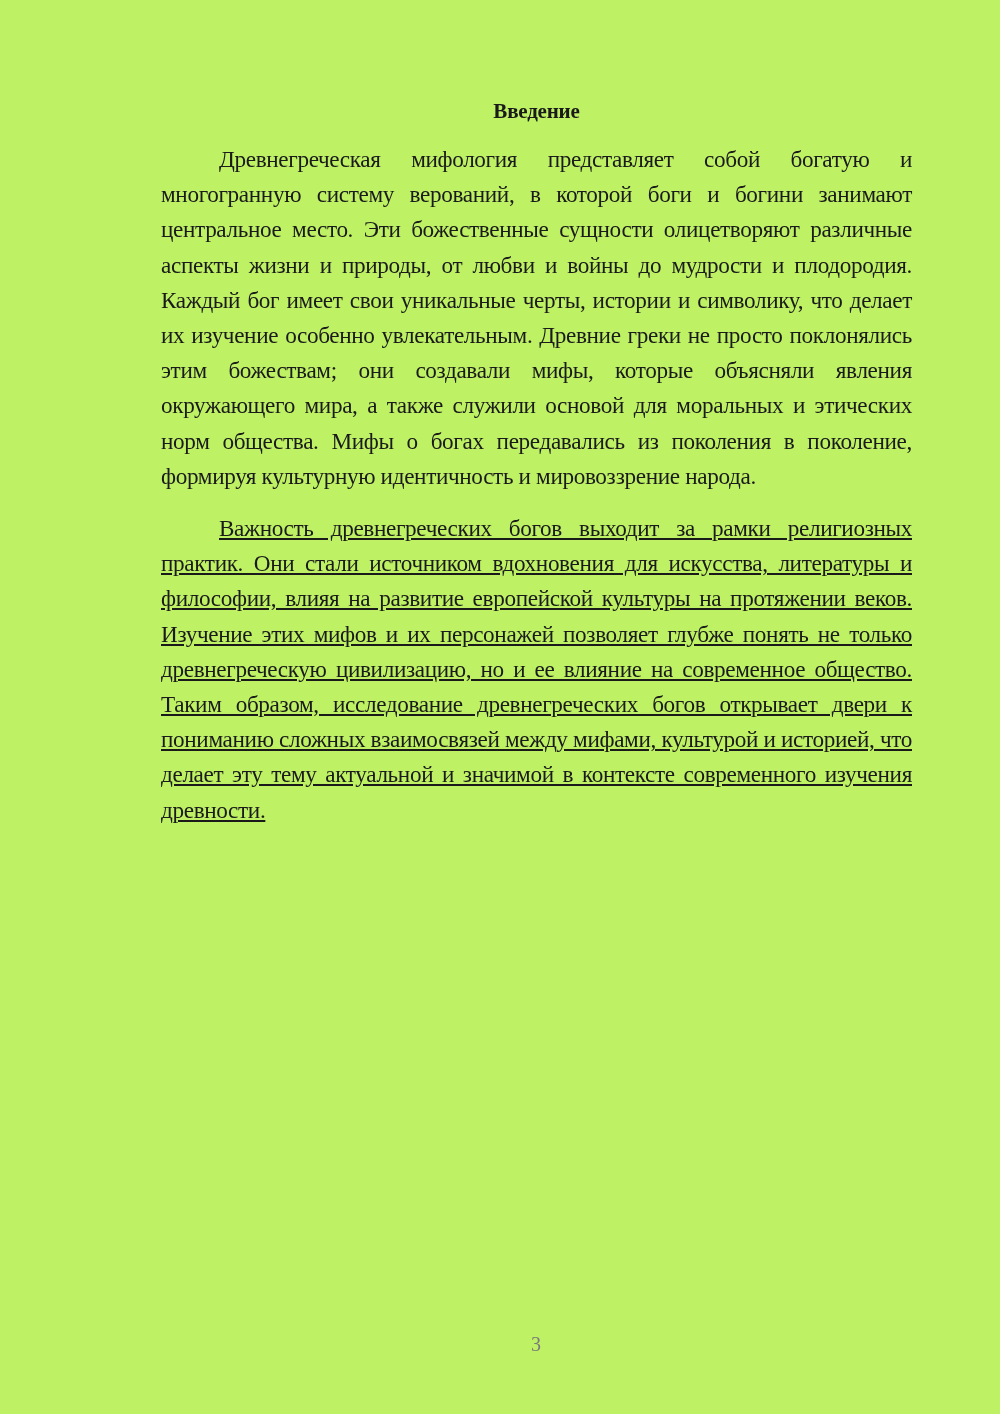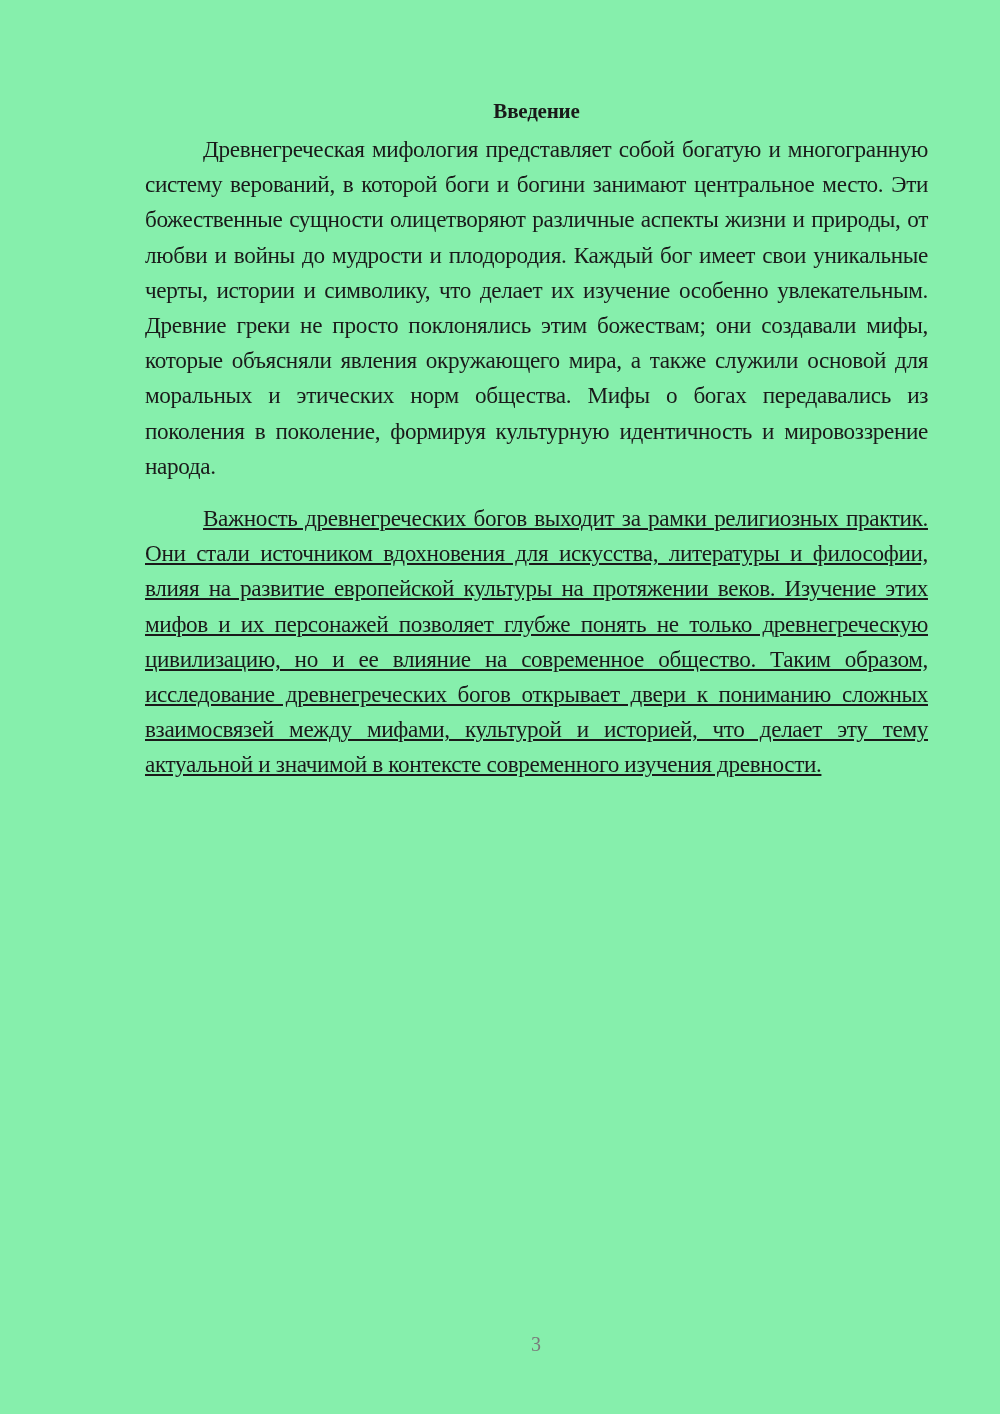--- a/index.html
+++ b/index.html
@@ -12,21 +12,21 @@
       height: 1414px;
       position: relative;
       overflow: hidden;
     }
     .page {
       position: absolute;
       left: 0;
       top: 0;
       width: 1000px;
       height: 1414px;
-      background: #86efac;
+      background: #bef264;
     }
     .content {
       position: absolute;
       left: 145px;
       top: 96px;
       width: 783px;
       font-family: "Liberation Serif", "DejaVu Serif", serif;
       color: #1a1a1a;
     }
     .heading {
@@ -36,21 +36,21 @@
       line-height: 30px;
       margin: 0 0 6px 0;
       letter-spacing: -0.2px;
       padding-left: 0px;
     }
     .para {
       font-size: 23.2px;
       line-height: 35.2px;
       text-align: justify;
       text-indent: 58px;
-      margin: 0;
+      margin: 16px;
       letter-spacing: -0.35px;
       word-spacing: 0px;
       hyphens: none;
     }
     .para + .para {
       margin-top: 17px;
       text-decoration: underline;
     }
     .page-number {
       position: absolute;

